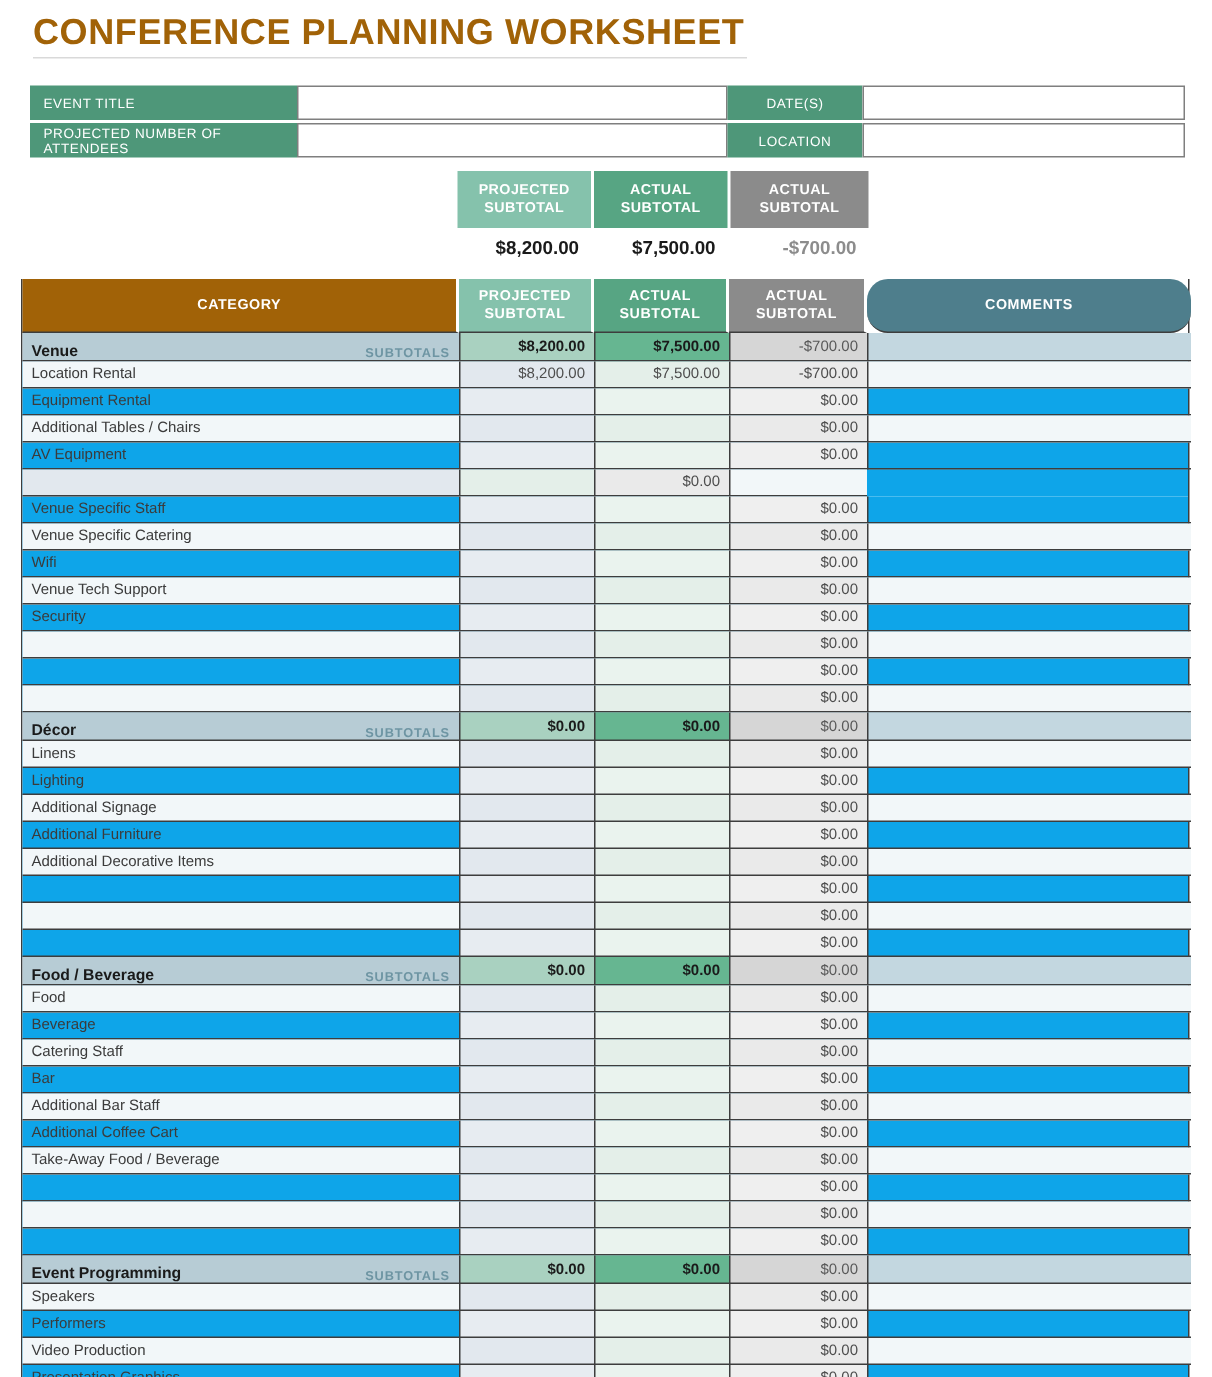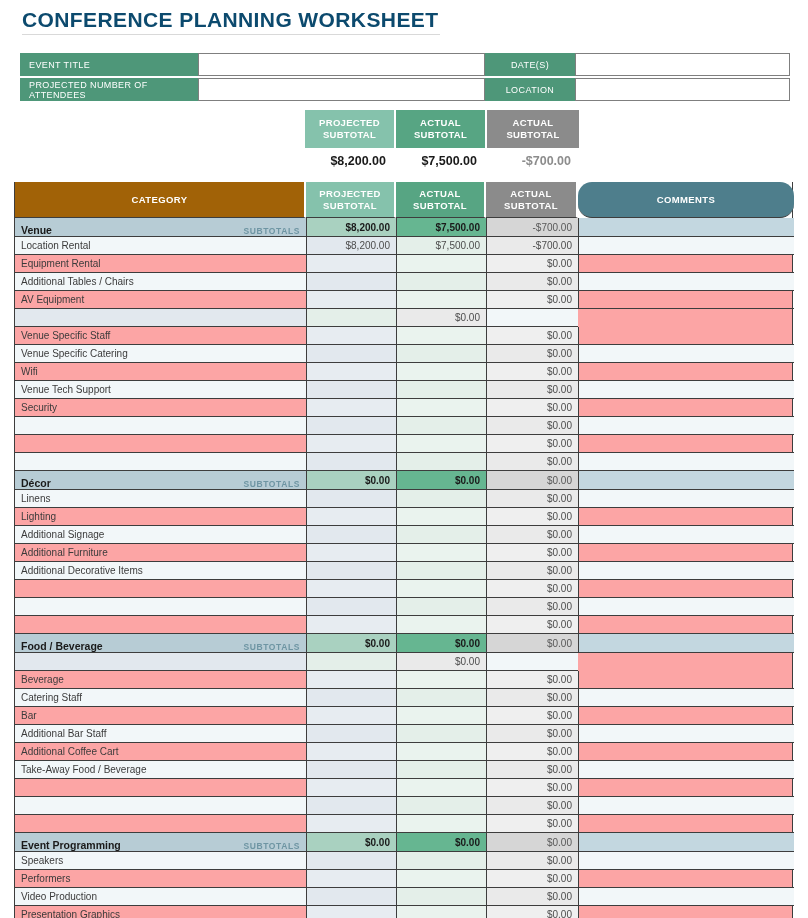--- a/index.html
+++ b/index.html
@@ -2,21 +2,21 @@
 <html><head>
 <meta charset="utf-8">
 <style>
   * { margin:0; padding:0; box-sizing:border-box; }
   html,body { width:808px; height:918px; background:#ffffff; overflow:hidden;
               font-family:"Liberation Sans", sans-serif; }
 
   .page { position:relative; width:808px; height:918px; }
 
   
-  .title { margin:8px 0 0 22px; font-size:21px; font-weight:bold; color:#0c4a6e;
+  .title { margin:8px 0 0 22px; font-size:24px; font-weight:bold; color:#a16207;
            letter-spacing:0.4px; width:fit-content; padding:0 2px 2px 0;
            border-bottom:1px solid #d9d9d9; }
 
   
   .info-grid { margin:18px 0 0 20px; width:770px; display:grid;
                grid-template-columns:178px 287px 90px 215px;
                grid-auto-rows:23px; row-gap:2px; }
   .info-label { background:#4E9779; color:#ffffff; font-size:9px; font-weight:normal;
                 letter-spacing:0.4px; display:flex; align-items:center; padding-left:9px; }
   .info-label.centered { justify-content:center; padding-left:0; }
@@ -68,21 +68,21 @@
                            color:#6E95A3; }
   .section-row .c-proj { background:#A9D1C0; }
   .section-row .c-act  { background:#66B691; }
   .section-row .c-diff { background:#D6D6D6; }
   .section-row .c-com  { background:#C3D7E0; }
   .section-row .money  { display:flex; align-items:center; justify-content:flex-end;
                          padding-right:6px; font-weight:bold; font-size:10px; color:#1a1a1a; }
   .section-row .c-diff.money { color:#595959; font-weight:normal; }
 
   
-  .item-row { height:18px; font-size:10px; color:#3b3b3b; background:#fca5a5; }
+  .item-row { height:18px; font-size:10px; color:#3b3b3b; background:#0ea5e9; }
   .item-row .c-label { display:flex; align-items:center; padding-left:6px; }
   .item-row .c-proj { background:#E7ECF1; }
   .item-row .c-act  { background:#EAF3EE; }
   .item-row .c-diff { background:#EFEFEF; }
   .item-row .money  { display:flex; align-items:center; justify-content:flex-end;
                       padding-right:6px; color:#4d4d4d; }
   .item-row.band .c-label,
   .item-row.band .c-com { background:#F2F7F9; }
   .item-row.band .c-proj { background:#E2E8EE; }
   .item-row.band .c-act  { background:#E4EFE9; }
@@ -322,20 +322,21 @@
       <span class="sec-name">Food / Beverage</span>
       <span class="sec-subt">SUBTOTALS</span>
     </div>
     <div class="c-proj money">$0.00</div>
     <div class="c-act money">$0.00</div>
     <div class="c-diff money">$0.00</div>
     <div class="c-com"></div>
   </div>
 
   <div class="trow item-row band">
+    <div class="c-label">Food</div>
     <div class="c-proj money"></div>
     <div class="c-act money"></div>
     <div class="c-diff money">$0.00</div>
     <div class="c-com"></div>
   </div>
 
   <div class="trow item-row">
     <div class="c-label">Beverage</div>
     <div class="c-proj money"></div>
     <div class="c-act money"></div>

